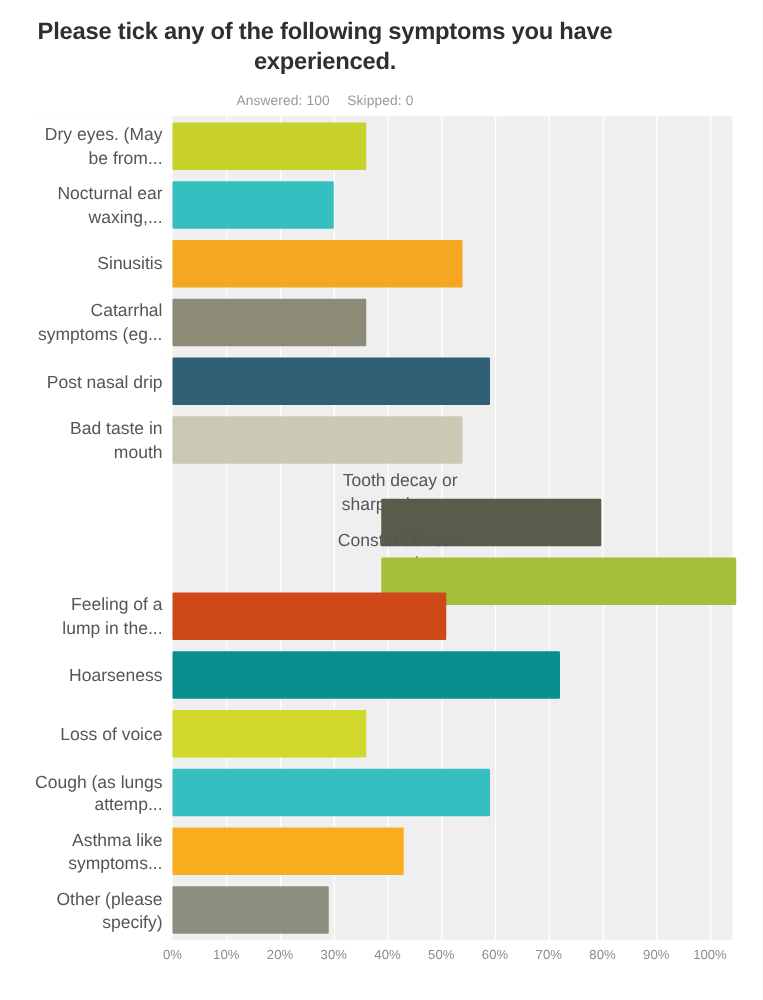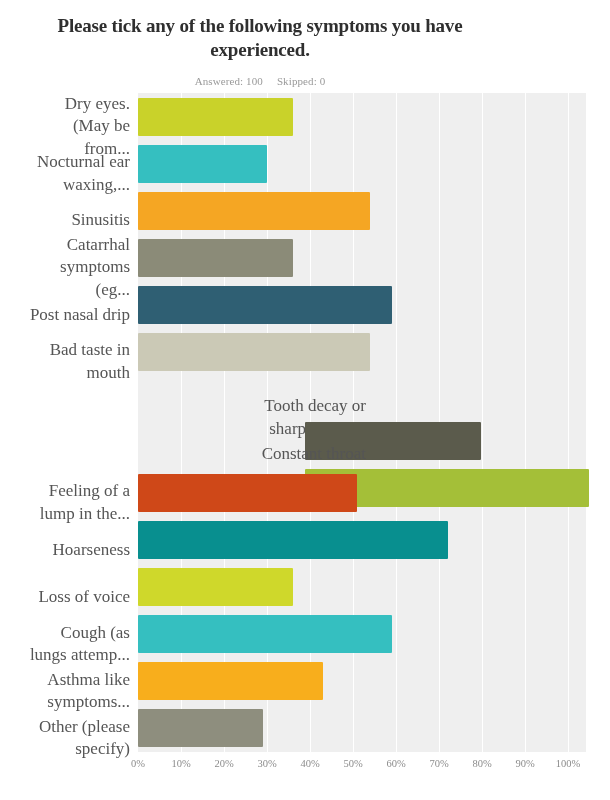--- a/index.html
+++ b/index.html
@@ -12,21 +12,20 @@
     background: #ffffff;
     font-family: "Liberation Sans", sans-serif;
     overflow: hidden;
   }
   .survey-card {
     position: relative;
     width: 520px;
     height: 800px;
     background: #ffffff;
     box-sizing: border-box;
-    font-family: Liberation Serif, serif;
   }
   .chart-header {
     padding-top: 14px;
     text-align: center;
   }
   .chart-title {
     font-size: 19px;
     font-weight: bold;
     color: #2f2f2f;
     line-height: 1.27;
@@ -79,25 +78,24 @@
     left: 0;
     width: 610px;
     display: flex;
     align-items: center;
   }
   .row-label {
     width: 114px;
     padding-right: 8px;
     box-sizing: border-box;
     text-align: right;
-    font-size: 17px;
+    font-size: 14px;
     color: #555555;
     line-height: 1.33;
     margin-left: 24px;
-    margin-top: 20px;
   }
   .bar-area {
     position: relative;
     flex: 1;
     height: 100%;
   }
   .bar {
     position: absolute;
     left: 0;
     top: 50%;

